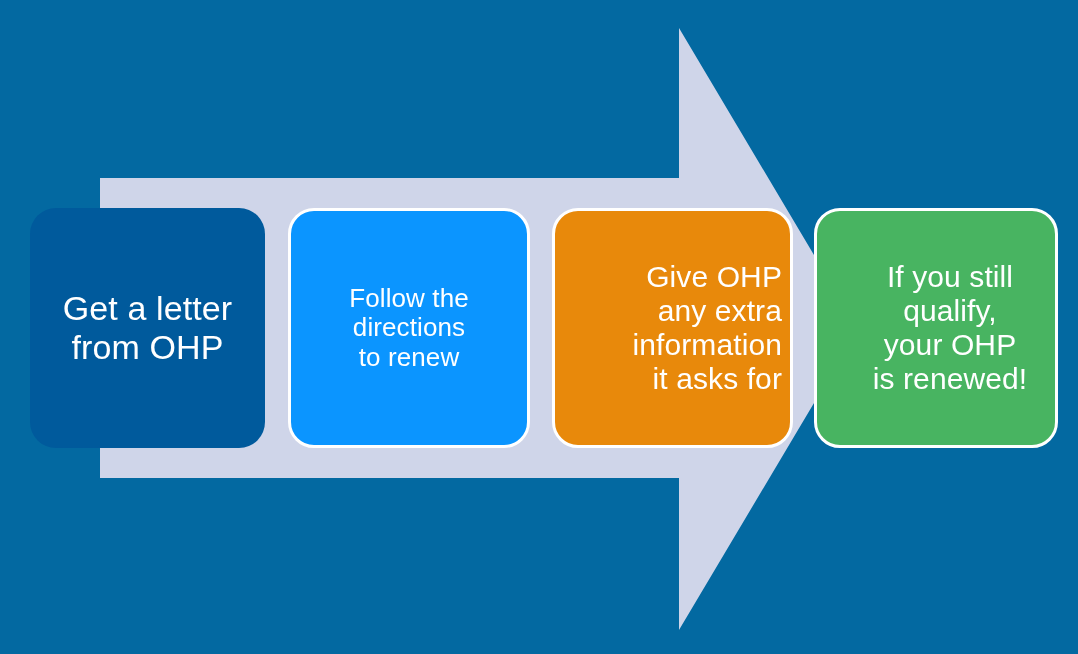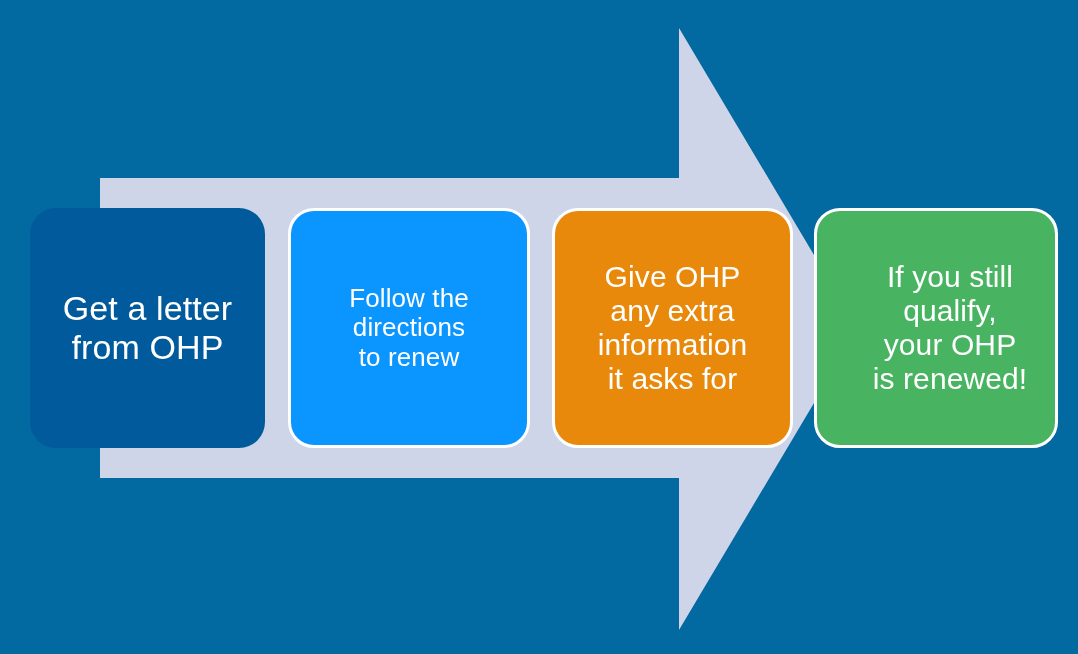--- a/index.html
+++ b/index.html
@@ -61,20 +61,21 @@
     background:#0B95FF;
     border:3px solid #ffffff;
     font-size:26px;
   }
   #step-3 {
     left:552px;
     width:241px;
     background:#E8890B;
     border:3px solid #ffffff;
     font-size:30px;
+    text-align:right;
   }
   #step-4 {
     left:814px;
     width:244px;
     background:#48B461;
     border:3px solid #ffffff;
     font-size:30px;
     padding-left:36px;
   }
 </style>

